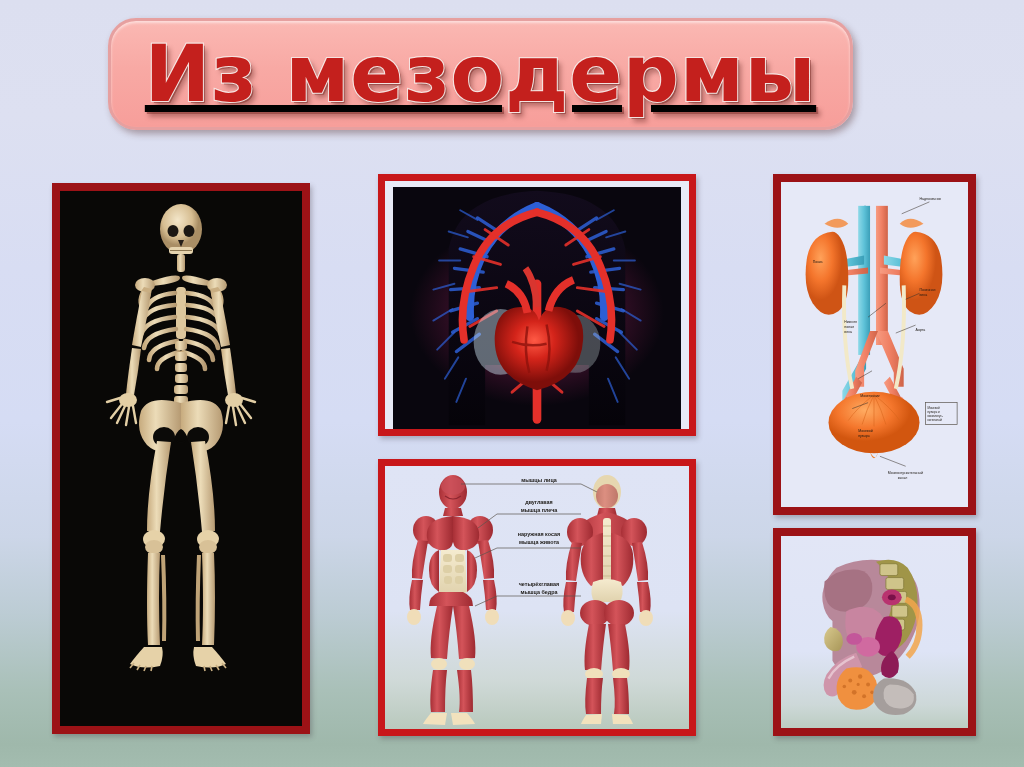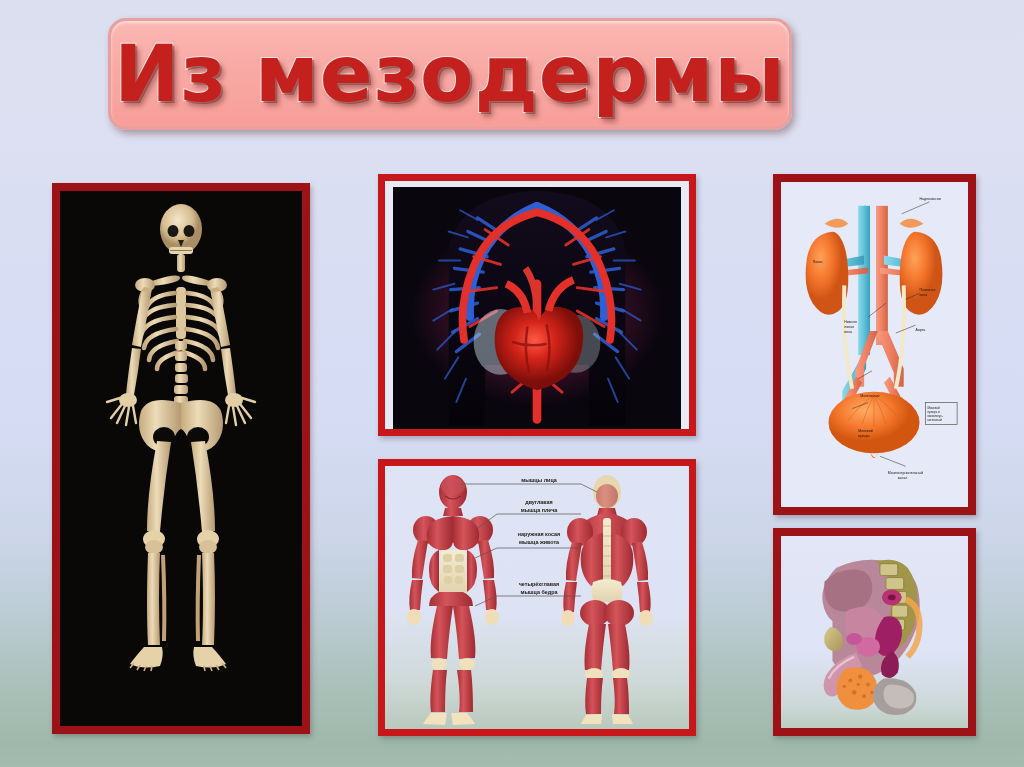--- a/index.html
+++ b/index.html
@@ -27,31 +27,32 @@
         #a9c0b8 90%,
         #9fb8ab 97%,
         #a3bcaf 100%);
   }
 
   
   #title-box {
     position: absolute;
     left: 108px;
     top: 18px;
-    width: 684px;
+    width: 745px;
     height: 112px;
     box-sizing: border-box;
     border: 3px solid #e6a0a0;
-    border-radius: 18px;
+    border-radius: 28px;
     background: linear-gradient(to bottom, #fbb8b3 0%, #f8a9a4 45%, #f79e9a 100%);
     box-shadow: 3px 4px 7px rgba(80,40,40,0.38),
                 inset 0 2px 3px rgba(255,255,255,0.55);
     display: flex;
     align-items: center;
     justify-content: center;
+    text-decoration: underline;
   }
   #title-text {
     font-family: "DejaVu Sans", sans-serif;
     font-weight: bold;
     font-size: 78px;
     line-height: 1;
     letter-spacing: 1px;
     color: #c4201d;
     white-space: nowrap;
     -webkit-text-stroke: 2px #f6e3e0;

